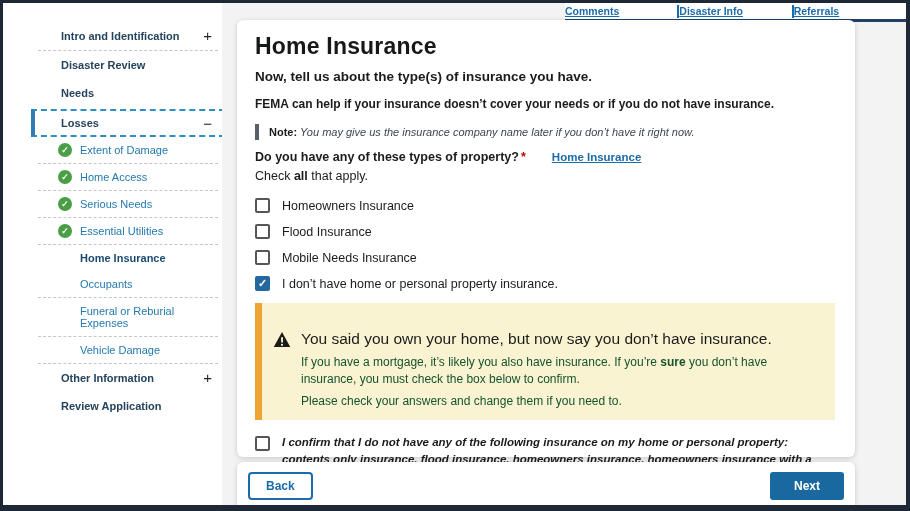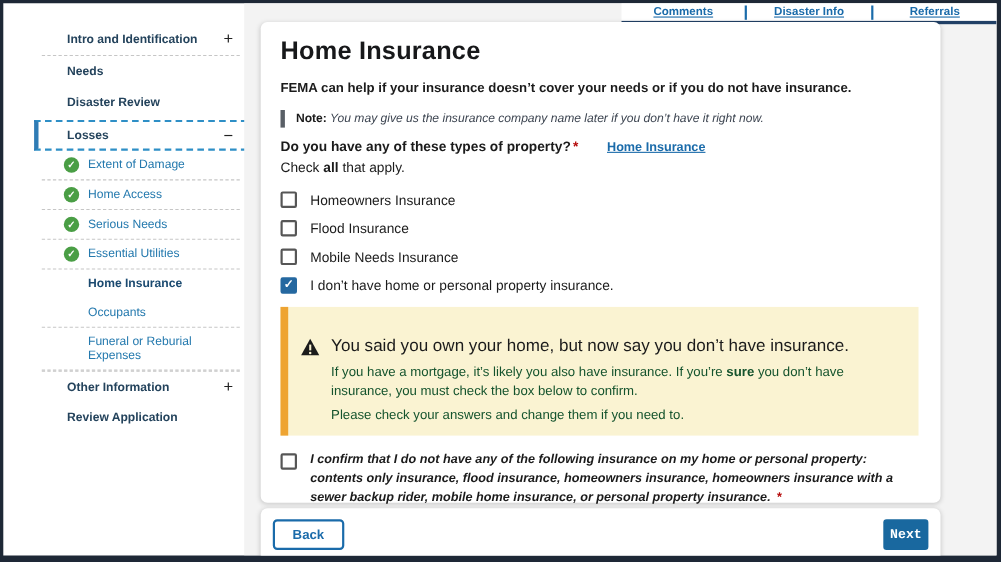--- a/index.html
+++ b/index.html
@@ -5,21 +5,21 @@
   * { margin:0; padding:0; box-sizing:border-box; }
   body { width:910px; height:511px; font-family:"Liberation Sans", sans-serif; background:#fff; }
   .screen {
     position:relative; width:910px; height:511px; overflow:hidden; background:#fff;
     border:3px solid #1e2836; border-right-width:4px; border-bottom-width:6px;
   }
   
   .main-col { position:absolute; left:219px; top:0; right:0; bottom:0; background:#f3f3f3; }
   .nav-card { position:absolute; top:0; right:0; width:341px; height:19px; background:#fff;
     border-bottom:3px solid #214066; display:flex; align-items:center; }
-  .nav-link { flex:1; text-align:center; font-size:10.5px; font-weight:600; color:#1a6baa;
+  .nav-link { flex:1; text-align:left; font-size:10.5px; font-weight:600; color:#1a6baa;
     text-decoration:underline; cursor:pointer; }
   .nav-sep { width:2px; height:13px; background:#1a6baa; }
   .content-card { position:absolute; left:15px; top:17px; width:618px; height:437px; background:#fff;
     border-radius:6px; box-shadow:0 1px 5px rgba(0,0,0,.18); padding:13px 20px 0 18px; color:#1b1b1b; }
   .footer-card { position:absolute; left:15px; top:459px; width:618px; height:48px; background:#fff;
     border-radius:6px 6px 0 0; box-shadow:0 1px 5px rgba(0,0,0,.18);
     display:flex; align-items:center; justify-content:space-between; padding:0 11px; }
   
   .h1 { font-size:23px; font-weight:600; color:#17181a; letter-spacing:.2px; }
   .subtitle { font-size:13.5px; font-weight:700; margin-top:9px; }
@@ -43,21 +43,21 @@
   .warn-head { display:flex; gap:10px; align-items:center; font-size:15.5px; color:#1b1b1b;margin-top:16px; }
   .warn-icon { flex:none; margin-top:1px; }
   .warn-body { font-size:12px; margin:6px 0 0 28px; line-height:1.45; color:#14532d; }
   .warn-body + .warn-body { margin-top:4px; }
   .confirm-row { display:flex; gap:12px; margin-top:14px; align-items:flex-start; }
   .confirm-row .cb { margin-top:2px; }
   .confirm-text { font-size:11.5px; font-weight:700; font-style:italic; line-height:1.45; }
   .btn-back { border:2px solid #1a6baa; color:#1a6baa; background:#fff; font-weight:700; font-size:12px;
     padding:5px 16px; border-radius:4px; cursor:pointer; font-family:inherit; }
   .btn-next { background:#19689f; color:#fff; border:none; font-weight:700; font-size:12px;
-    padding:7px 6px; border-radius:3px; cursor:pointer; font-family:Liberation Mono, monospace; }
+    padding:7px 24px; border-radius:3px; cursor:pointer; font-family:Liberation Sans, sans-serif; }
   
   .sidebar { position:absolute; left:28px; top:19px; width:194px; color:#24435c; }
   .s-main { display:flex; justify-content:space-between; align-items:center; font-size:11px;
     font-weight:700; padding:8px 13px 8px 30px; cursor:pointer; }
   .s-sep { border-top:1px dashed #c6c6c6; margin:0 7px; }
   .expander { font-size:15px; font-weight:400; color:#222; line-height:10px; }
   .losses-box { border:2px dashed #2e8fc6; border-left:4px solid #2f7cb5; margin-top:2px;
     padding:6px 11px 6px 26px; display:flex; justify-content:space-between; align-items:flex-end;
     font-size:11px; font-weight:700; cursor:pointer;gap:45px; }
   .s-sub { position:relative; font-size:11px; color:#2479ae; padding:7px 0 7px 49px; cursor:pointer; }
@@ -71,24 +71,24 @@
 
 <div class="screen">
 
   <nav class="sidebar">
     <div class="s-main">
       <span>Intro and Identification</span>
       <span class="expander">+</span>
     </div>
     <div class="s-sep"></div>
     <div class="s-main">
+      <span>Disaster Review</span>
+    </div>
+    <div class="s-main">
       <span>Needs</span>
-    </div>
-    <div class="s-main">
-      <span>Disaster Review</span>
     </div>
     <div class="losses-box">
       <span>Losses</span>
       <span class="expander">−</span>
     </div>
     <div class="s-sub">
       <span class="s-check">✓</span>
       <span>Extent of Damage</span>
     </div>
     <div class="s-sep"></div>
@@ -111,20 +111,23 @@
       <span>Home Insurance</span>
     </div>
     <div class="s-sub">
       <span>Occupants</span>
     </div>
     <div class="s-sep"></div>
     <div class="s-sub">
       <span>Funeral or Reburial Expenses</span>
     </div>
     <div class="s-sep"></div>
+    <div class="s-sub">
+      <span>Vehicle Damage</span>
+    </div>
     <div class="s-sep"></div>
     <div class="s-main">
       <span>Other Information</span>
       <span class="expander">+</span>
     </div>
     <div class="s-main">
       <span>Review Application</span>
     </div>
   </nav>
 
@@ -133,20 +136,21 @@
     <div class="nav-card">
       <span class="nav-link">Comments</span>
       <span class="nav-sep"></span>
       <span class="nav-link">Disaster Info</span>
       <span class="nav-sep"></span>
       <span class="nav-link">Referrals</span>
     </div>
 
     <div class="content-card">
       <div class="h1">Home Insurance</div>
+      <div class="subtitle">Now, tell us about the type(s) of insurance you have.</div>
       <div class="intro">FEMA can help if your insurance doesn’t cover your needs or if you do not have insurance.</div>
 
       <div class="note">
         <b>Note:</b><i>You may give us the insurance company name later if you don’t have it right now.</i>
       </div>
 
       <div class="question">
         <span>Do you have any of these types of property?</span><span class="req">*</span><span class="q-link">Home Insurance</span>
       </div>
       <div class="check-all">

